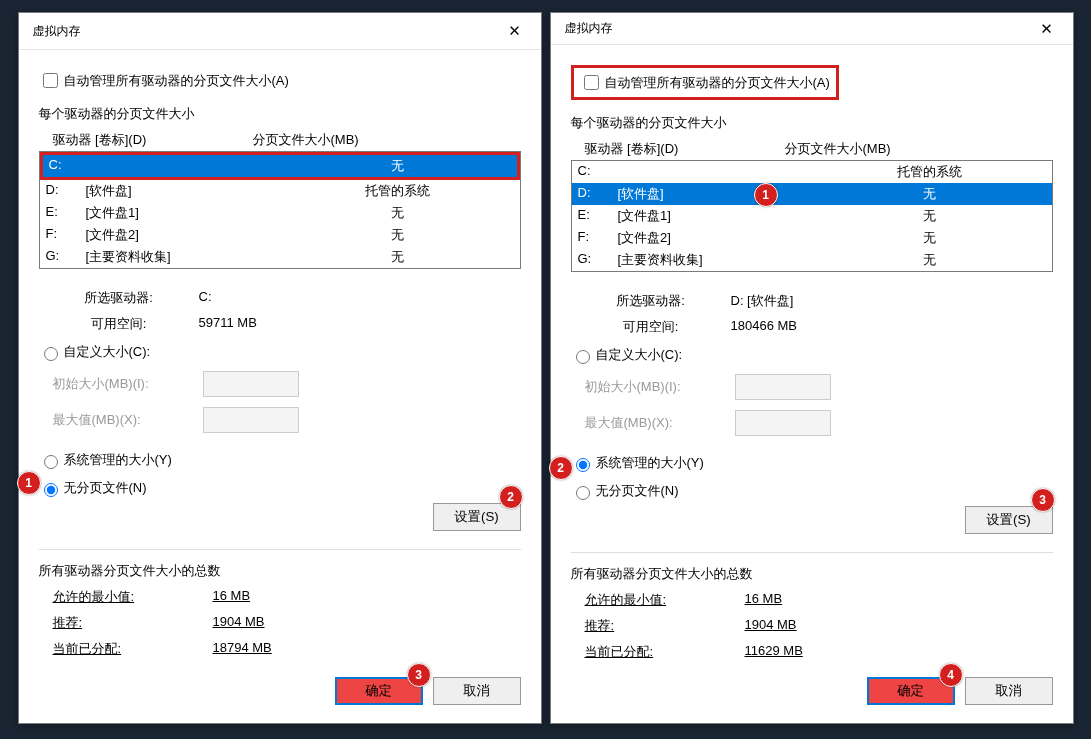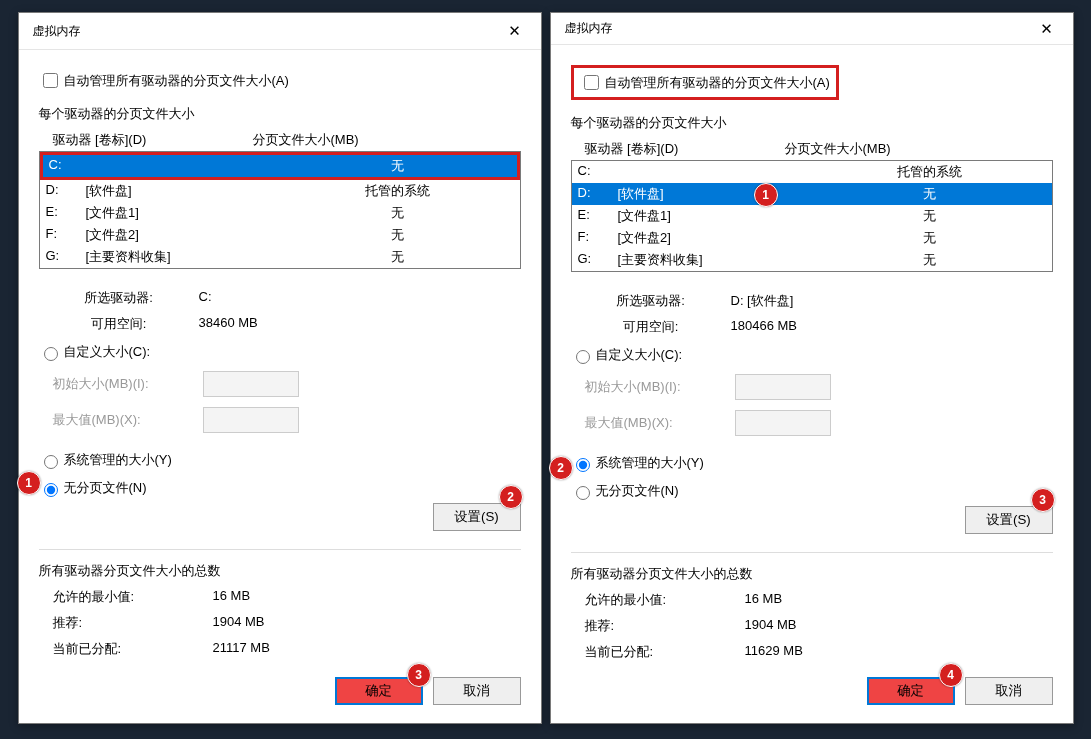--- a/index.html
+++ b/index.html
@@ -27,21 +27,21 @@
   .radio{display:flex;align-items:center;margin-top:10px;}
   .radio input{margin-right:6px;width:14px;height:14px;}
   .disabled{color:#999;}
   .szrow{display:flex;align-items:center;margin-top:10px;}
   .szrow .lbl{width:150px;}
   .szrow input[type=text]{width:90px;height:22px;border:1px solid #ccc;background:#f4f4f4;}
   .setbtn-row{display:flex;justify-content:flex-end;margin-top:6px;position:relative;}
   .btn{min-width:88px;height:28px;border:1px solid #999;background:#efefef;cursor:pointer;display:inline-flex;align-items:center;justify-content:center;padding:0 14px;}
   .btn.primary{border:2px solid #0078d7;background:#ef4444;}
   .sep{border-top:1px solid #ddd;margin:18px 0 12px 0;}
-  .totals .line{display:flex;margin-top:8px;}
+  .totals .line{display:flex;margin-top:8px;text-decoration:underline;}
   .totals .k{width:160px;}
   .btnrow{display:flex;justify-content:flex-end;gap:10px;margin-top:auto;padding:16px 0 18px 0;position:relative;}
   .badge{position:absolute;width:22px;height:22px;border-radius:50%;background:#d41f1f;color:#fff;font-size:12px;font-weight:bold;display:flex;align-items:center;justify-content:center;border:1px solid #fff;box-shadow:0 0 2px rgba(0,0,0,.4);z-index:5;}
 </style>
 </head>
 <body>
 
 <div class="stage">
 
   <div class="dialog">
@@ -88,21 +88,21 @@
           <span class="st">无</span>
         </div>
       </div>
 
       <div class="kv" style="margin-top:20px;">
         <span class="k">所选驱动器:</span>
         <span>C:</span>
       </div>
       <div class="kv" style="margin-top:8px;">
         <span class="k">可用空间:</span>
-        <span>38460 MB</span>
+        <span>59711 MB</span>
       </div>
 
       <div class="radio">
         <input type="radio" name="l" style="">
         <span>自定义大小(C):</span>
       </div>
       <div class="szrow indent disabled">
         <span class="lbl">初始大小(MB)(I):</span>
         <input type="text" disabled="" style="">
       </div>
@@ -137,21 +137,21 @@
         <div class="line">
             <span class="k">允许的最小值:</span>
             <span>16 MB</span>
           </div>
         <div class="line">
             <span class="k">推荐:</span>
             <span>1904 MB</span>
           </div>
         <div class="line">
             <span class="k">当前已分配:</span>
-            <span>21117 MB</span>
+            <span>18794 MB</span>
           </div>
       </div>
 
       <div class="btnrow">
         <div style="position:relative;">
           <div class="badge" style="right:-8px;top:-14px;">3</div>
           <button class="btn primary">
               <span>确定</span>
             </button>
         </div>

